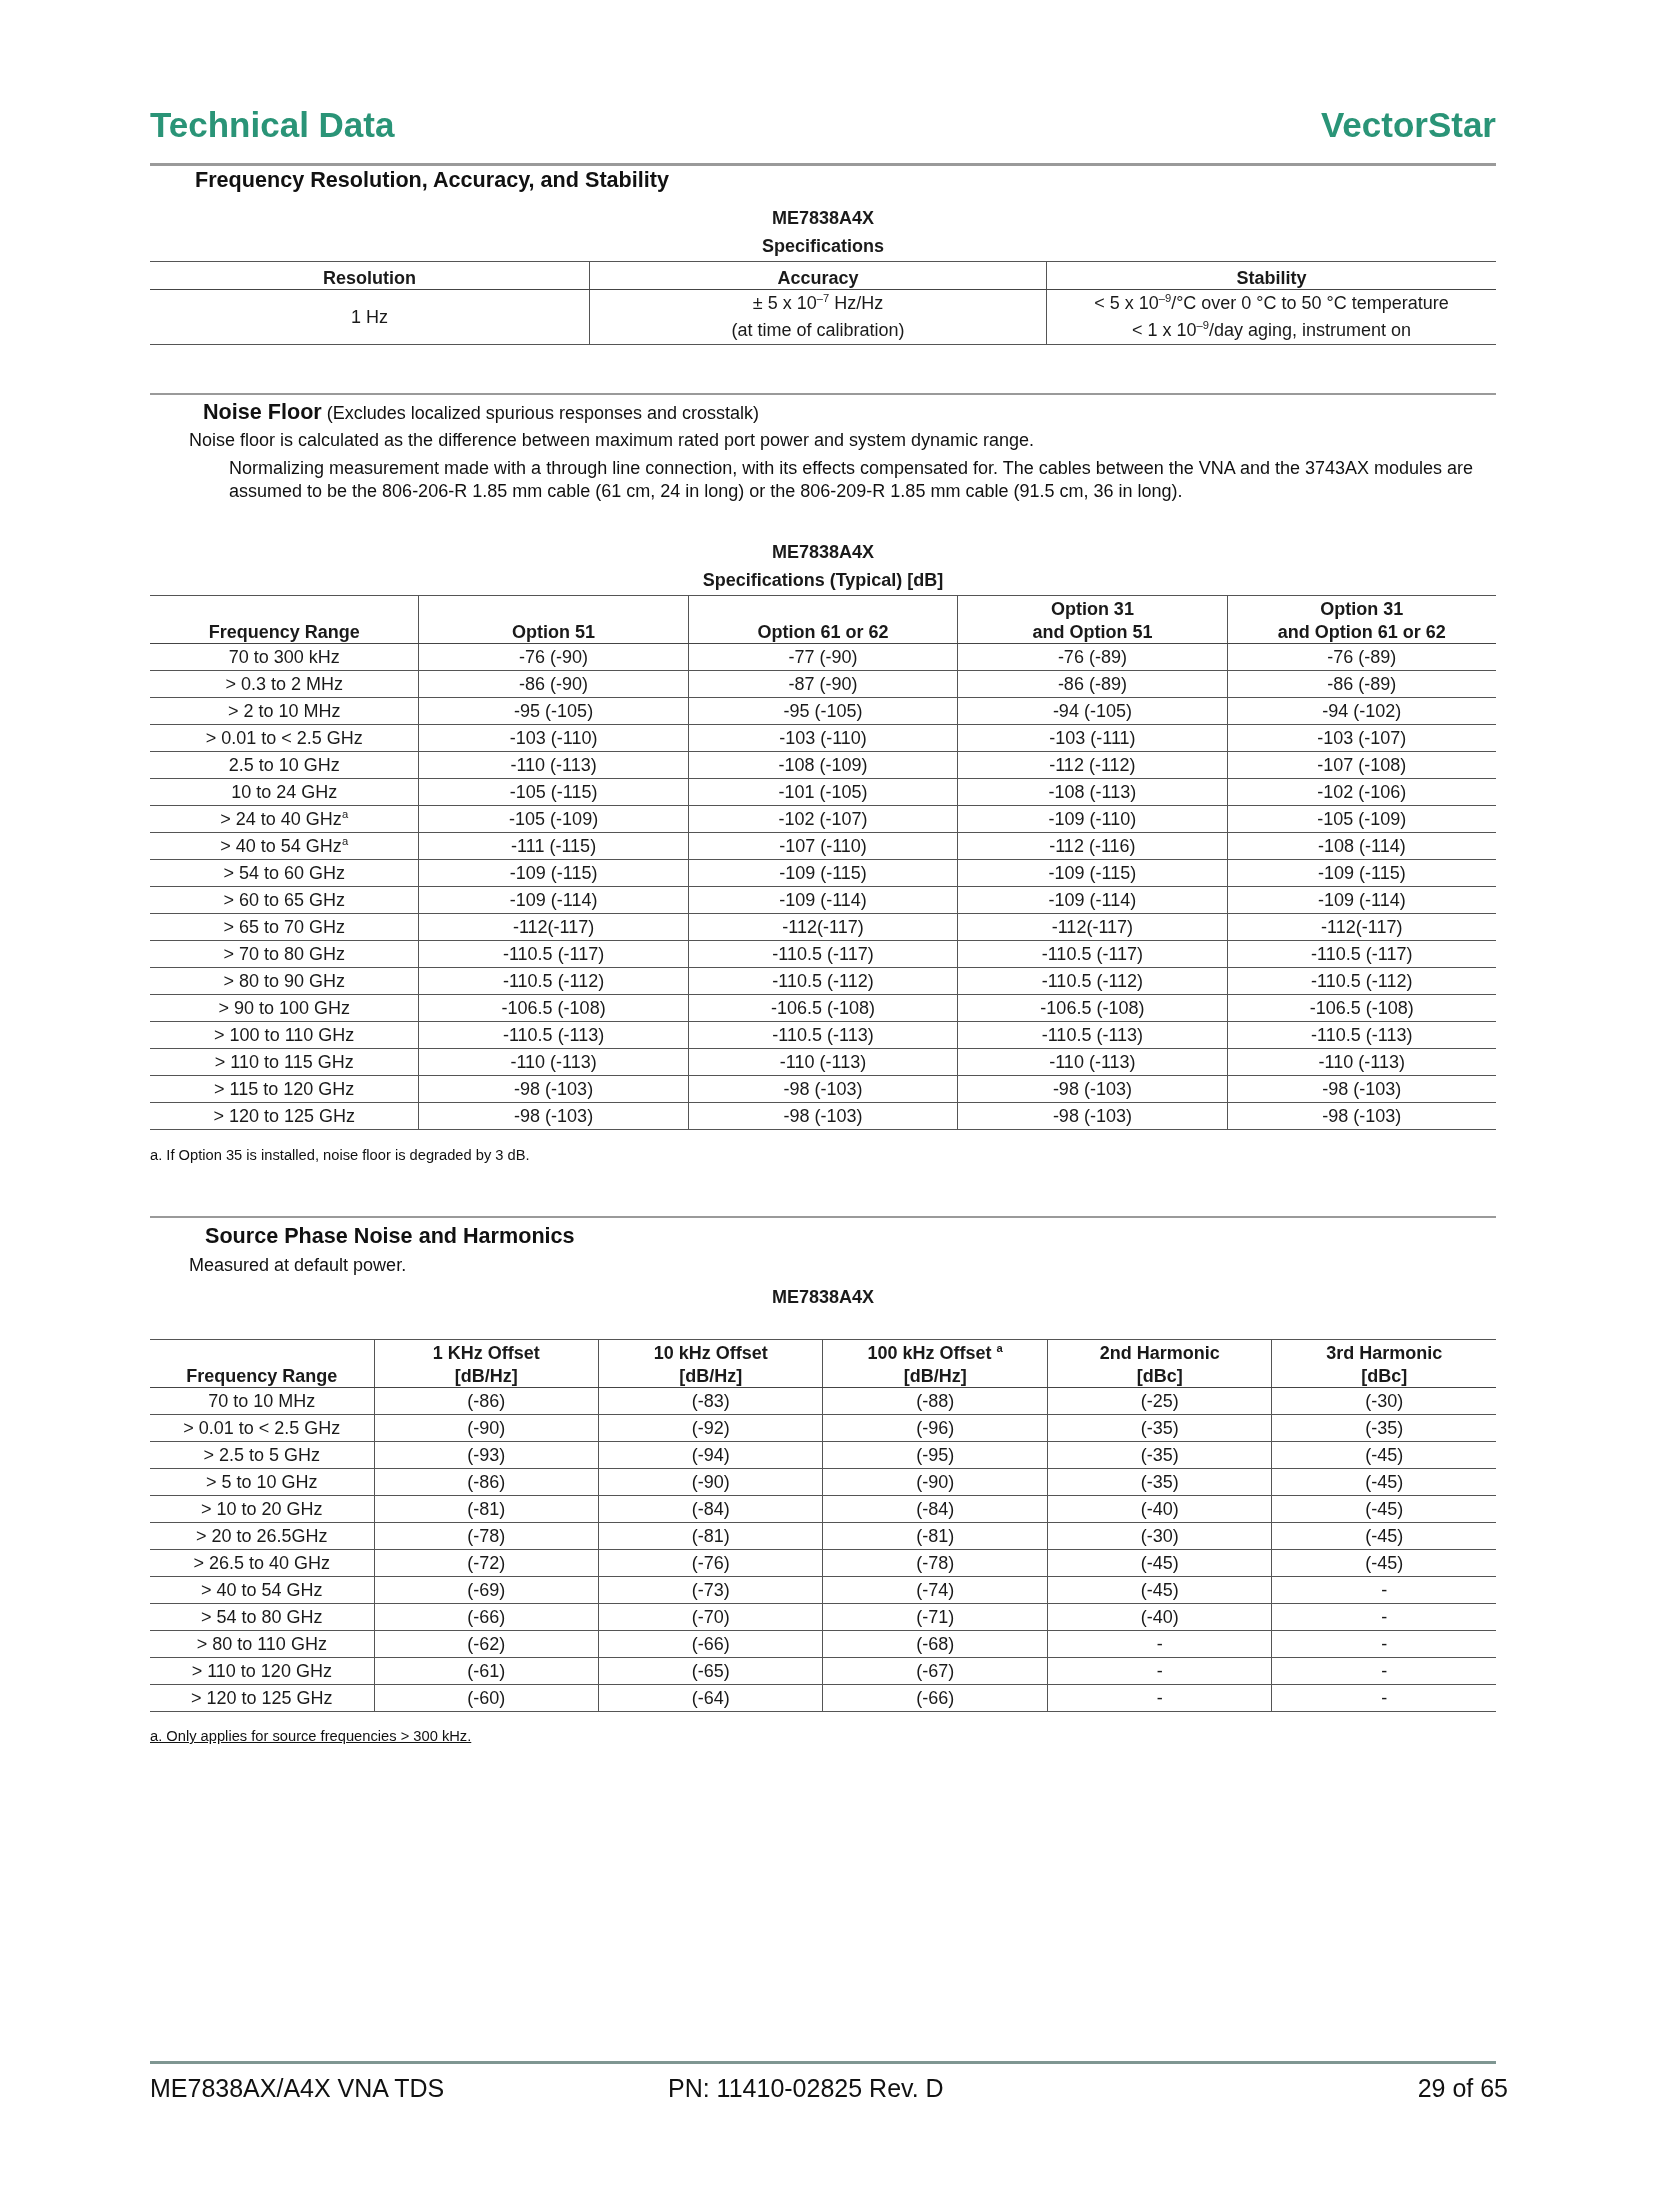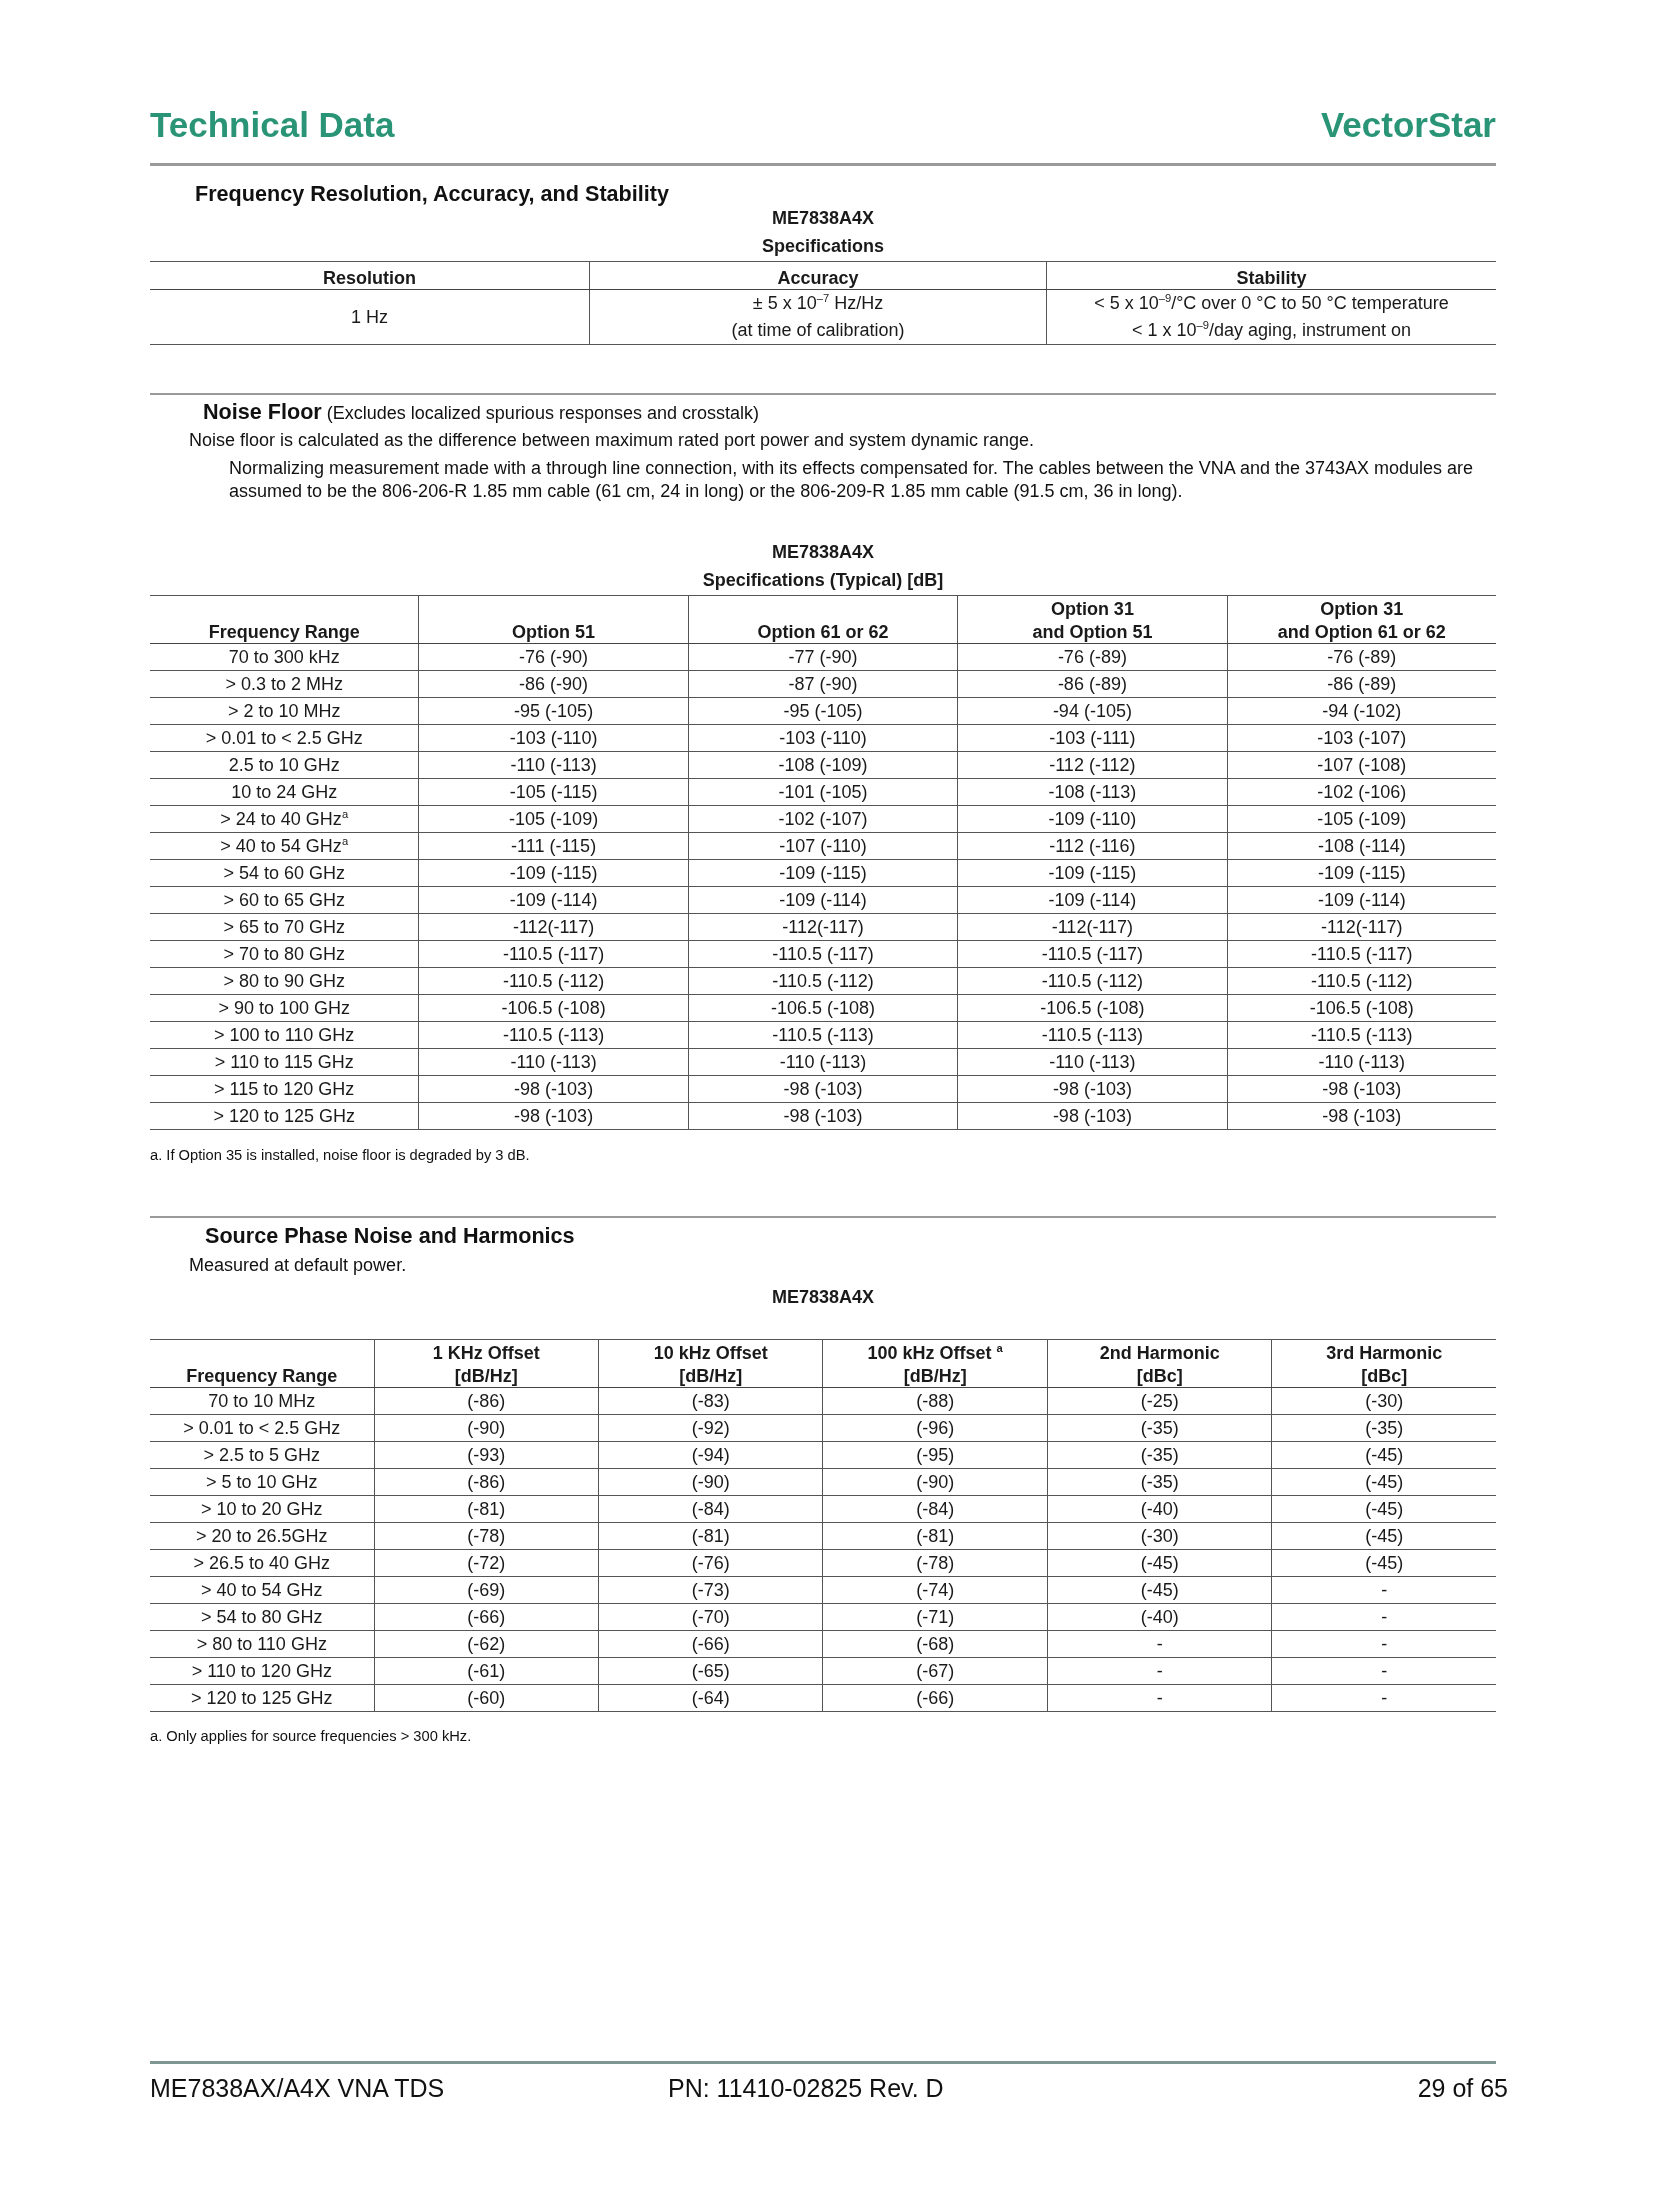--- a/index.html
+++ b/index.html
@@ -21,21 +21,21 @@
   .footer-rule { position:absolute; left:150px; width:1346px; height:2.6px; background:#7f9692; top:2061px; }
   .footer { position:absolute; top:2074px; font-size:25px; color:#111; }
 </style>
 </head>
 <body>
 
 <div class="abs title" style="left:150px;">Technical Data</div>
 <div class="abs title" style="right:164px;">VectorStar</div>
 <div class="rule" style="top:163px;"></div>
 
-<div class="abs sec-head" style="left:195px; top:181px;">Frequency Resolution, Accuracy, and Stability</div>
+<div class="abs sec-head" style="left:195px; top:167px;">Frequency Resolution, Accuracy, and Stability</div>
 <div class="caption" style="top:204px;">
   <div>ME7838A4X</div>
   <div>Specifications</div>
 </div>
 <table class="spec t1" style="top:261px;">
   <thead>
     <tr style="height:28px;">
       <th style="width:439px;">Resolution</th>
       <th style="width:456px;">Accuracy</th>
       <th>Stability</th>
@@ -350,19 +350,19 @@
       <tr>
         <td>&gt; 120 to 125 GHz</td>
         <td>(-60)</td>
         <td>(-64)</td>
         <td>(-66)</td>
         <td>-</td>
         <td>-</td>
       </tr>
     </tbody>
 </table>
-<div class="footnote" style="top:1728px;">a.  Only applies for source frequencies &gt; 300 kHz.</div>
+<div class="footnote" style="top:1728px;text-decoration:underline;">a.  Only applies for source frequencies &gt; 300 kHz.</div>
 
 <div class="footer-rule"></div>
 <div class="footer" style="left:150px;">ME7838AX/A4X VNA TDS</div>
 <div class="footer" style="left:668px;">PN: 11410-02825 Rev. D</div>
 <div class="footer" style="right:152px;">29 of 65</div>
 
 
 </body></html>

